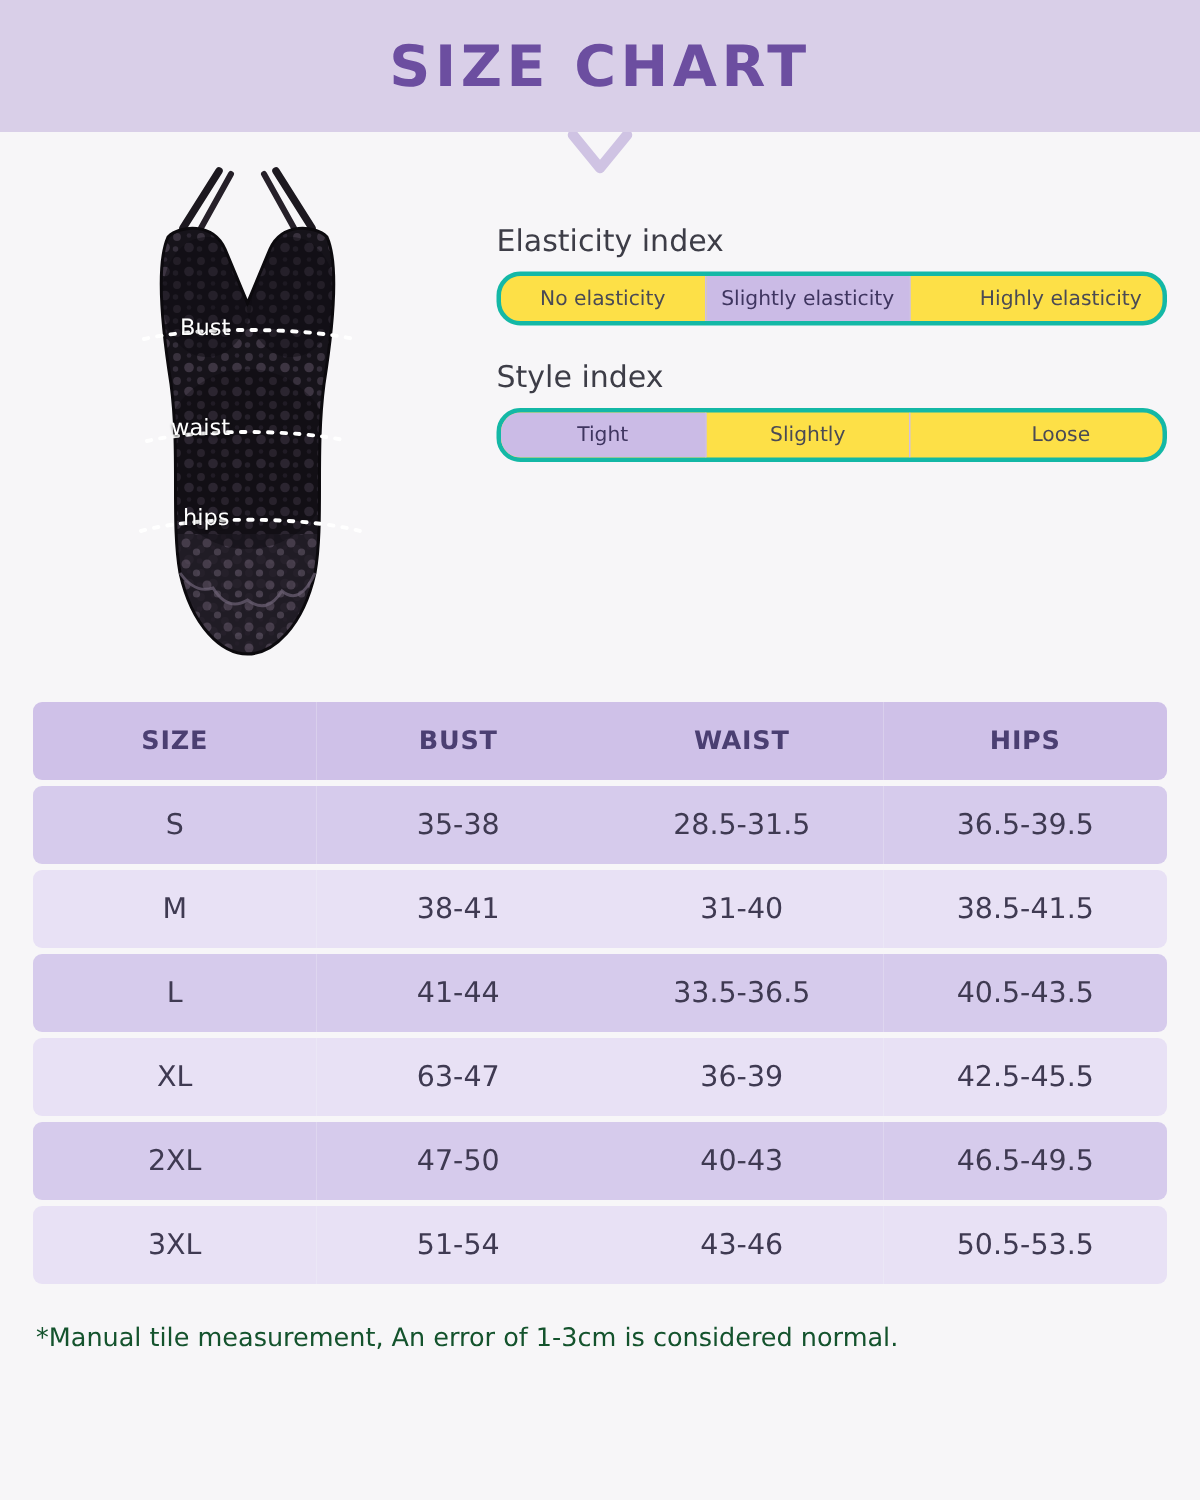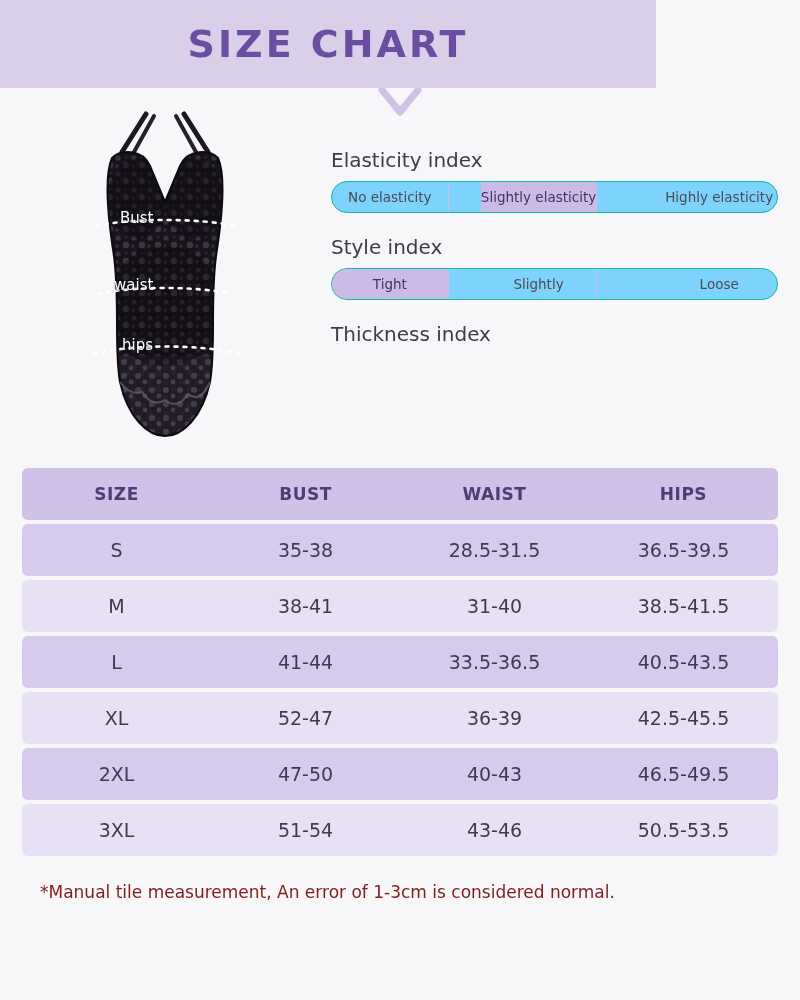--- a/index.html
+++ b/index.html
@@ -10,21 +10,21 @@
     width: 800px;
     height: 1000px;
     background: #f7f6f8;
     font-family: "Liberation Sans", sans-serif;
     overflow: hidden;
     position: relative;
   }
 
   
   .header {
-    width: 656px;
+    width: 800px;
     height: 88px;
     background: #d9cfe8;
     display: flex;
     align-items: center;
     justify-content: center;
   }
   .header-title {
     font-size: 38px;
     font-weight: bold;
     letter-spacing: 3px;
@@ -84,26 +84,25 @@
   .index-block { margin-bottom: 22px; }
   .index-title {
     font-size: 20px;
     color: #3d3d47;
     font-family: "DejaVu Sans", sans-serif;
     margin-bottom: 9px;
     margin-top: 20px;
   }
   .seg-bar {
     display: flex;
-    border: 1px solid #14b8a6;
+    border: 3px solid #14b8a6;
     border-radius: 16px;
     overflow: hidden;
-    background: #7dd3fc;
+    background: #fde047;
     height: 30px;
-    gap: 32px;
   }
   .seg {
     flex: 1;
     display: flex;
     align-items: center;
     justify-content: center;
     font-size: 13.5px;
     color: #4a4a55;
     font-family: "DejaVu Sans", sans-serif;
     border-right: 1px solid #cdbfe4;
@@ -145,23 +144,23 @@
     color: #3f3a52;
     font-family: "DejaVu Sans", sans-serif;
   }
   tbody tr td:first-child { border-top-left-radius: 6px; border-bottom-left-radius: 6px; }
   tbody tr td:last-child { border-top-right-radius: 6px; border-bottom-right-radius: 6px; margin-top: 25px; }
   tbody tr.row-a td { background: #d6cbec; }
   tbody tr.row-b td { background: #e8e1f5; }
 
   .footnote {
     margin-top: 22px;
-    padding: 0 40px;
+    padding: 0 24px;
     font-size: 17px;
-    color: #7f1d1d;
+    color: #14532d;
     font-family: "DejaVu Sans", sans-serif;
   }
 </style>
 </head>
 <body>
 
 <div class="header">
   <div class="header-title">SIZE CHART</div>
 </div>
 <div class="chevron">
@@ -242,21 +241,20 @@
     <div class="index-block">
       <div class="index-title">Style index</div>
       <div class="seg-bar">
         <div class="seg active">Tight</div>
         <div class="seg">Slightly</div>
         <div class="seg">Loose</div>
       </div>
     </div>
 
     <div class="index-block">
-      <div class="index-title">Thickness index</div>
     </div>
 
   </div>
 </div>
 
 <div class="table-wrap">
   <table>
     <thead>
       <tr>
         <th>SIZE</th>
@@ -279,21 +277,21 @@
         <td>38.5-41.5</td>
       </tr>
       <tr class="row-a">
         <td>L</td>
         <td>41-44</td>
         <td>33.5-36.5</td>
         <td>40.5-43.5</td>
       </tr>
       <tr class="row-b">
         <td>XL</td>
-        <td>52-47</td>
+        <td>63-47</td>
         <td>36-39</td>
         <td>42.5-45.5</td>
       </tr>
       <tr class="row-a">
         <td>2XL</td>
         <td>47-50</td>
         <td>40-43</td>
         <td>46.5-49.5</td>
       </tr>
       <tr class="row-b">

